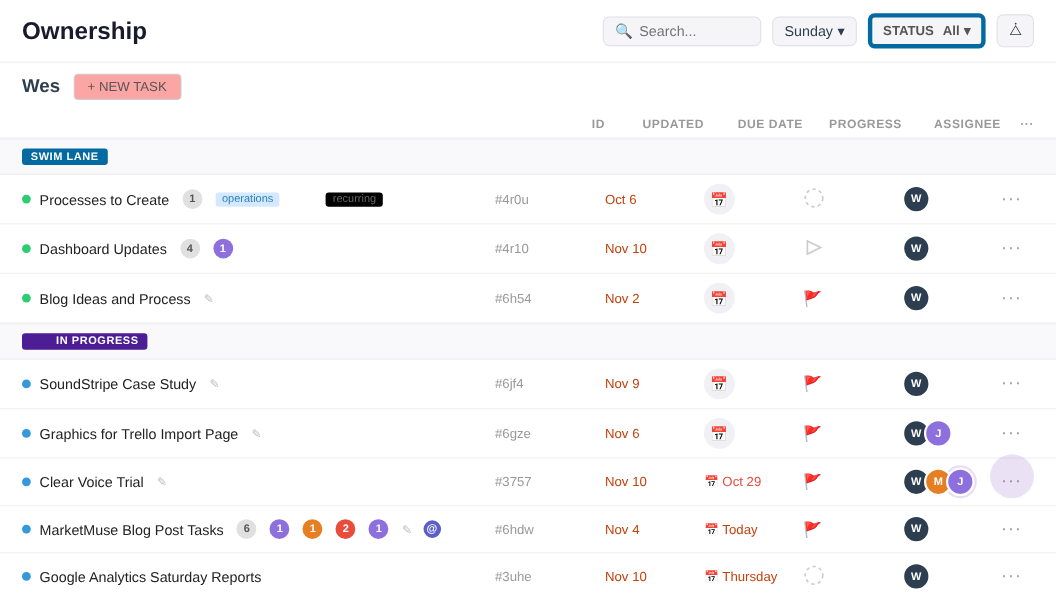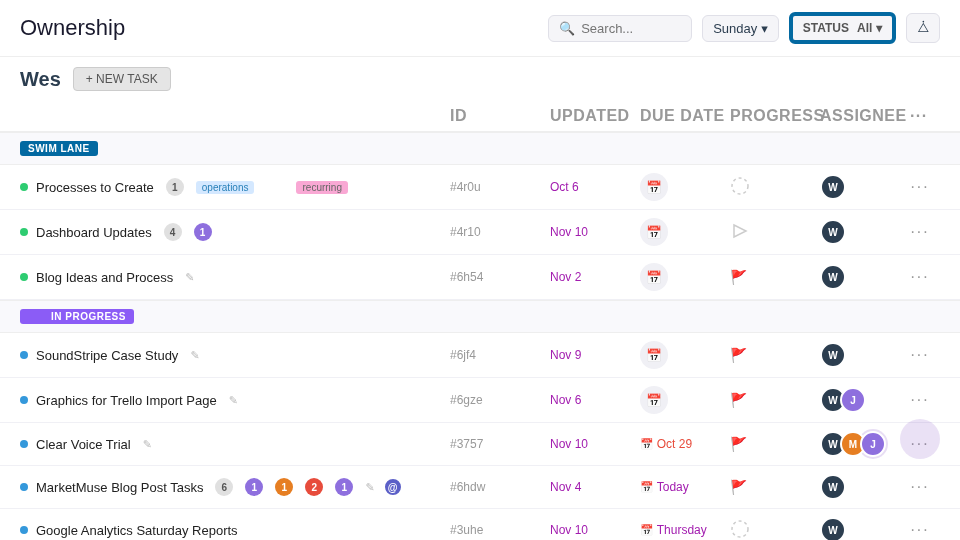--- a/index.html
+++ b/index.html
@@ -1,56 +1,56 @@
 <!DOCTYPE html>
 <html><head>
   <meta charset="utf-8">
   <style>
     * { box-sizing: border-box; margin: 0; padding: 0; }
     body { font-family: -apple-system, BlinkMacSystemFont, 'Segoe UI', sans-serif; background: #fff; color: #2c3e50; font-size: 13px; width: 960px; height: 540px; overflow: hidden; }
 
     .header { display: flex; align-items: center; justify-content: space-between; padding: 12px 20px; border-bottom: 1px solid #eee; }
-    .header-title { font-size: 22px; font-weight: 400; color: #1a1a2e; }
+    .header-title { font-size: 22px; font-weight: 700; color: #1a1a2e; }
     .header-right { display: flex; align-items: center; gap: 10px; }
     .search-bar { display: flex; align-items: center; background: #f5f5f8; border: 1px solid #e0e0e8; border-radius: 6px; padding: 5px 10px; gap: 6px; }
     .search-bar input { border: none; background: transparent; outline: none; font-size: 13px; color: #666; width: 100px; }
     .tasks-dropdown { display: flex; align-items: center; background: #f5f5f8; border: 1px solid #e0e0e8; border-radius: 6px; padding: 5px 10px; gap: 4px; cursor: pointer; font-size: 13px; }
     .status-filter { display: flex; align-items: center; background: #f5f5f8; border: 4px solid #0369a1; border-radius: 6px; padding: 5px 10px; gap: 4px; font-size: 12px; font-weight: 600; color: #555; }
     .filter-btn { background: #f5f5f8; border: 1px solid #e0e0e8; border-radius: 6px; padding: 6px 10px; cursor: pointer; }
 
     .user-section { display: flex; align-items: center; padding: 10px 20px; gap: 12px; }
-    .user-name { font-size: 20px; font-weight: 600; text-align: center; }
-    .new-task-btn { border: 1px solid #ccc; background: #e5e5e5; border-radius: 4px; padding: 4px 12px; font-size: 12px; cursor: pointer; color: #555; }
-
-    .table-header { display: grid; grid-template-columns: 1fr 100px 90px 90px 90px 90px 30px; padding: 6px 20px; border-bottom: 1px solid #eee; color: #999; font-size: 16px; font-weight: 600; letter-spacing: 0.5px; }
+    .user-name { font-size: 17px; font-weight: 600; text-align: center; }
+    .new-task-btn { border: 1px solid #ccc; background: #fca5a5; border-radius: 4px; padding: 4px 12px; font-size: 12px; cursor: pointer; color: #555; }
+
+    .table-header { display: grid; grid-template-columns: 1fr 100px 90px 90px 90px 90px 30px; padding: 6px 20px; border-bottom: 1px solid #eee; color: #999; font-size: 11px; font-weight: 600; letter-spacing: 0.5px; text-align: right; }
 
     .lane-header { display: flex; align-items: center; gap: 8px; padding: 8px 20px; background: #f9f9fc; border-bottom: 1px solid #eee; border-top: 1px solid #eee; }
     .lane-badge { font-size: 10px; font-weight: 700; padding: 2px 8px; border-radius: 3px; letter-spacing: 0.5px; }
     .badge-swim { background: #0369a1; color: #fff; }
-    .badge-inprogress { background: #8b5cf6; color: #fff; padding-left: 31px; }
+    .badge-inprogress { background: #4c1d95; color: #fff; padding-left: 31px; }
 
     .task-row { display: grid; grid-template-columns: 1fr 100px 90px 90px 90px 90px 30px; align-items: center; padding: 8px 20px; border-bottom: 1px solid #f0f0f5; transition: background 0.1s; }
 
     .task-name-cell { display: flex; align-items: center; gap: 8px; }
     .dot { width: 8px; height: 8px; border-radius: 50%; flex-shrink: 0; }
     .dot-green { background: #2ecc71; }
     .dot-blue { background: #3498db; }
     .task-name { font-size: 13px; color: #222; cursor: pointer; }
     .badge-tag { font-size: 10px; padding: 1px 6px; border-radius: 3px; margin-left: 4px; }
     .tag-operations { background: #d4e8ff; color: #2980b9; }
-    .tag-recurring { background: #f9a8d4; color: #666; margin-left: 34px; }
+    .tag-recurring { background: #000000; color: #666; margin-left: 34px; }
 
     .count-badge { display: inline-flex; align-items: center; justify-content: center; width: 18px; height: 18px; border-radius: 50%; font-size: 10px; font-weight: 700; margin-left: 4px; }
     .count-gray { background: #e0e0e0; color: #555; }
     .count-purple { background: #8e6fde; color: #fff; }
     .count-orange { background: #e67e22; color: #fff; }
     .count-red { background: #e74c3c; color: #fff; }
 
     .task-id { font-size: 12px; color: #999; }
-    .task-date { font-size: 12px; color: #a21caf; }
+    .task-date { font-size: 12px; color: #c2410c; }
     .task-date-overdue { font-size: 12px; color: #e74c3c; }
 
     .icon-btn { width: 28px; height: 28px; border-radius: 50%; background: #f0f0f5; display: flex; align-items: center; justify-content: center; color: #aaa; font-size: 11px; }
 
     .priority-icon { font-size: 14px; }
     .priority-red { color: #e74c3c; }
     .priority-yellow { color: #f39c12; }
     .priority-cyan { color: #1abc9c; }
 
     .avatar { width: 26px; height: 26px; border-radius: 50%; background: #8e6fde; display: inline-flex; align-items: center; justify-content: center; color: #fff; font-size: 10px; font-weight: 700; border: 2px solid #fff; }

